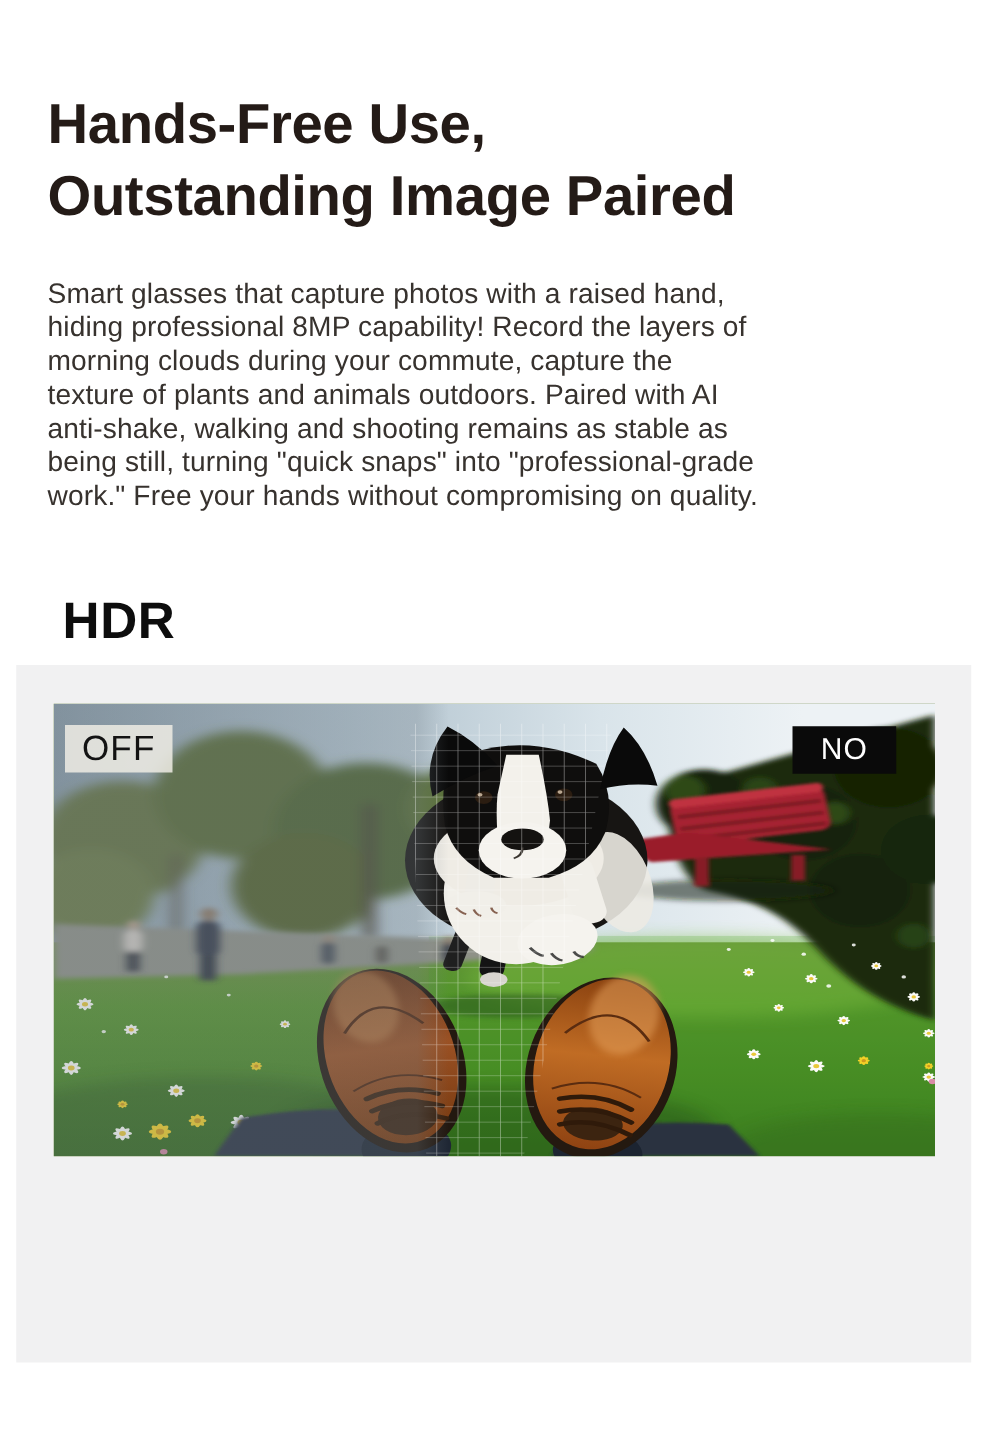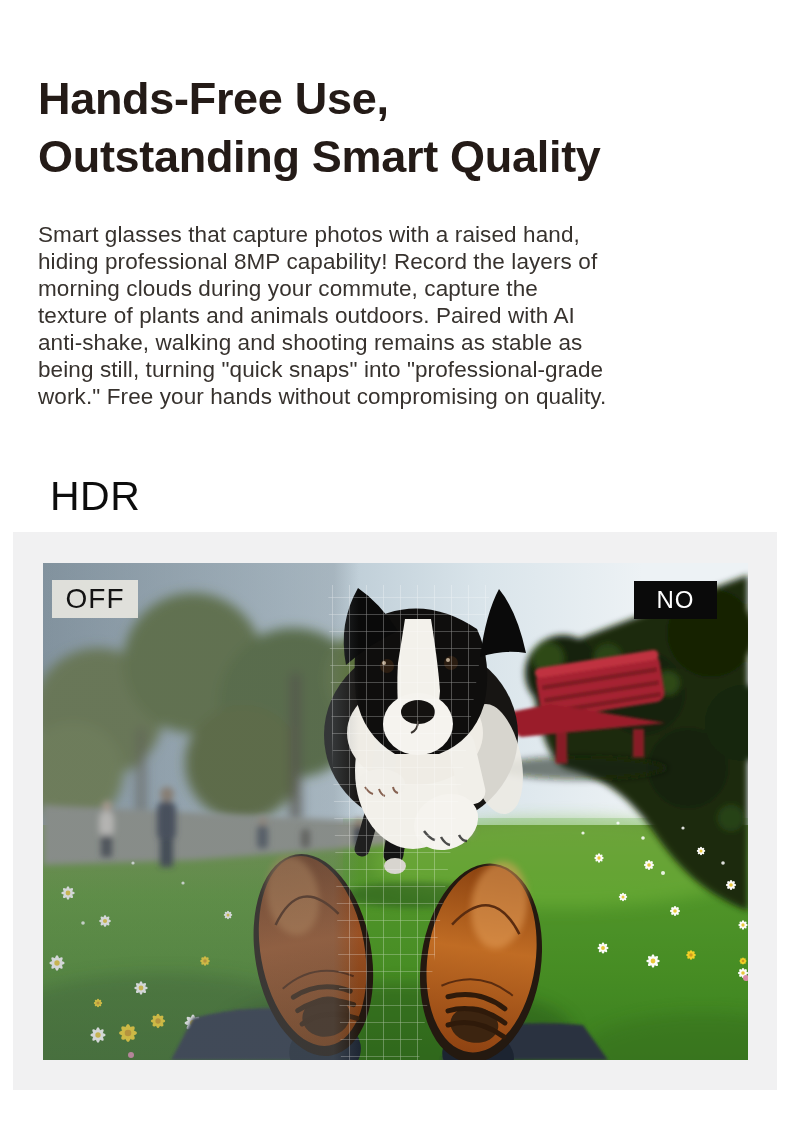--- a/index.html
+++ b/index.html
@@ -19,31 +19,31 @@
     white-space:pre-line;
   }
   .desc {
     position:absolute; left:38px; top:221px; width:720px;
     font-size:22.5px; line-height:27px; font-weight:400;
     color:var(--body-text,#37322e);
     white-space:pre-line; letter-spacing:0.1px;
   }
   .hdr-label {
     position:absolute; left:50px; top:473px;
-    font-size:41px; line-height:46px; font-weight:400;
+    font-size:41px; line-height:46px; font-weight:700;
     letter-spacing:0.5px; color:#0d0d0d;
   }
   .panel {
     position:absolute; left:13px; top:532px;
     width:764px; height:558px;
     background:var(--panel-bg,#f1f1f2);
   }
   .photo {
     position:absolute; left:30px; top:31px;
-    width:705px; height:497px; overflow:hidden;
+    width:705px; height:362px; overflow:hidden;
     background:#6c8a49;
   }
   .photo svg { display:block; width:100%; height:100%; }
   .badge {
     position:absolute; display:flex; align-items:center; justify-content:center;
     font-weight:500; letter-spacing:1px;
   }
   .badge-off {
     left:9px; top:17px; width:86px; height:38px;
     background:var(--off-badge-bg,rgba(238,236,228,0.85));
@@ -56,21 +56,21 @@
     color:var(--no-badge-text,#ffffff);
     font-size:24px;
   }
 </style>
 </head>
 <body>
 
 <div class="page">
 
   <h1 class="title">Hands-Free Use,
-Outstanding Smart Quality</h1>
+Outstanding Image Paired</h1>
 
   <p class="desc">Smart glasses that capture photos with a raised hand,
 hiding professional 8MP capability! Record the layers of
 morning clouds during your commute, capture the
 texture of plants and animals outdoors. Paired with AI
 anti-shake, walking and shooting remains as stable as
 being still, turning "quick snaps" into "professional-grade
 work." Free your hands without compromising on quality.</p>
 
   <div class="hdr-label">HDR</div>

